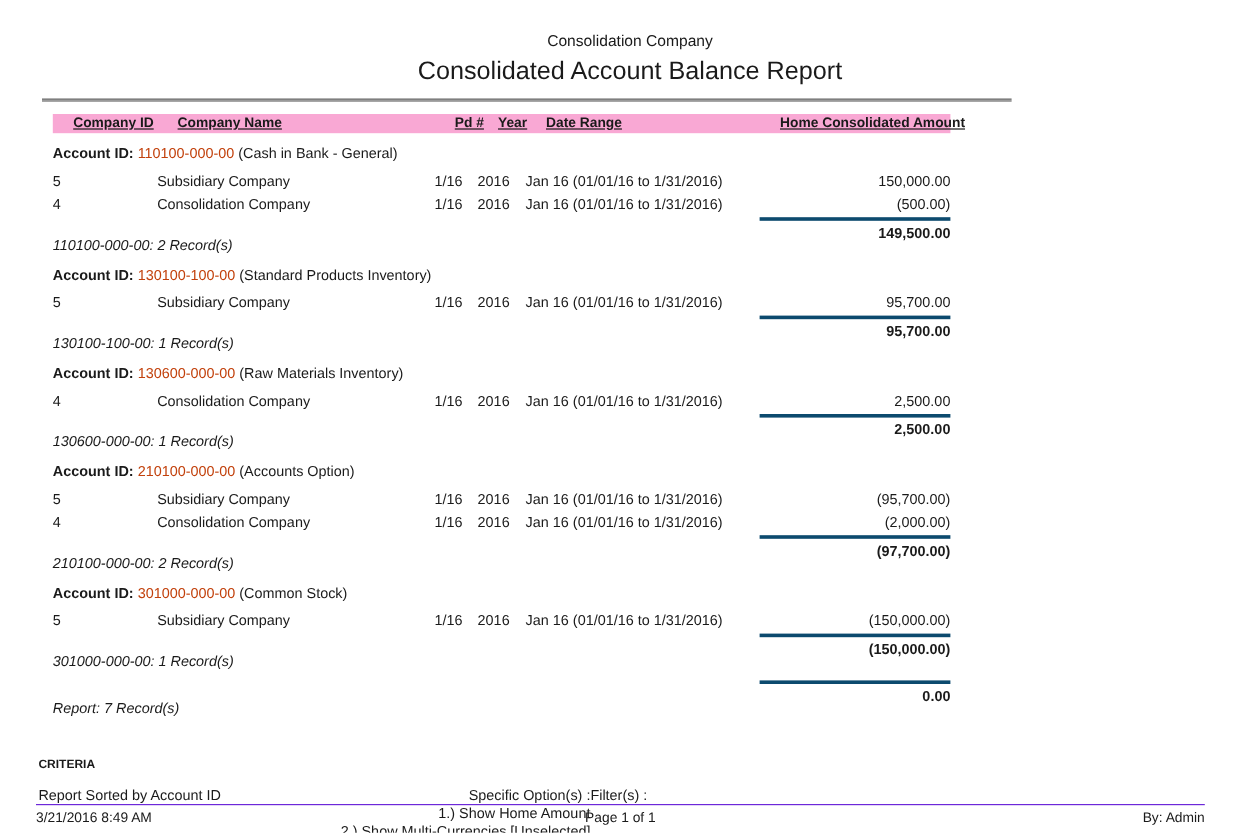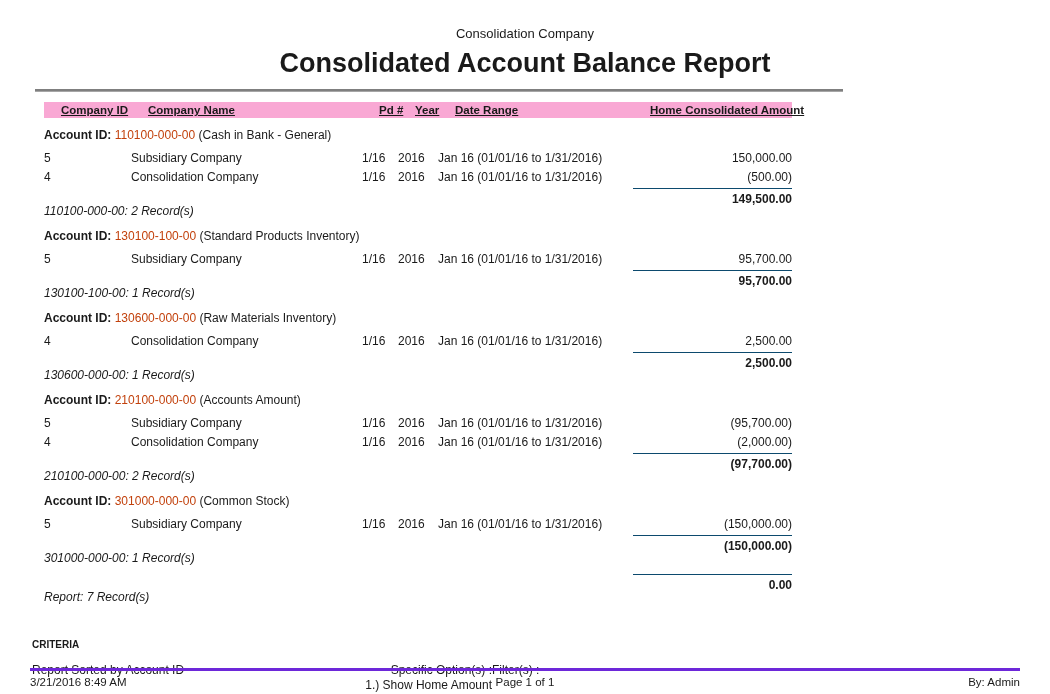--- a/index.html
+++ b/index.html
@@ -6,21 +6,21 @@
   html, body { margin: 0; padding: 0; }
   body {
     width: 1050px; height: 694px;
     background: #ffffff;
     font-family: "Liberation Sans", sans-serif;
     color: #1a1a1a;
     position: relative;
     overflow: hidden;
   }
   .company-header { text-align: center; padding-top: 26px; font-size: 13px; }
-  .report-title { text-align: center; font-size: 27px; font-weight: 700; margin-top: 7px; }
+  .report-title { text-align: center; font-size: 21px; font-weight: 400; margin-top: 7px; }
   .double-rule {
     margin: 10px 0 0 35px; width: 808px; height: 2px;
     border-top: 2px solid #7f7f7f; border-bottom: 1px solid #a6a6a6;
   }
 
   .table { margin-left: 44px; width: 748px; margin-top: 10px; }
   .grid6 { display: grid; grid-template-columns: 87px 231px 36px 40px 195px 1fr; }
   .thead {
     background: #f9a8d4; height: 16px; align-items: center;
     font-size: 11.5px; font-weight: bold; padding: 0 17px;
@@ -32,35 +32,35 @@
   .account-row .b { font-weight: bold; }
   .link { color: #c2410c; text-decoration: none; cursor: pointer; }
 
   .trow { font-size: 12px; padding: 2.5px 0; align-items: end; }
   .amt { text-align: right; }
 
   .subtotal { padding: 2px 0 1px; }
   .sub-label { grid-column: 1 / 6; font-style: italic; font-size: 12px; align-self: end; margin-top: 16px; }
   .sub-amount {
     grid-column: 6; font-weight: bold; font-size: 12px; text-align: right;
-    border-top: 1px solid #0c4a6e; padding-top: 3px;
+    border-top: 3px solid #0c4a6e; padding-top: 3px;
   }
   .report-total { margin-top: 6px; }
 
   .criteria { margin-left: 32px; margin-top: 34px; }
   .criteria-heading { font-size: 10px; font-weight: bold; }
   .criteria-cols { display: flex; margin-top: 13px; font-size: 12px; }
   .cc1 { width: 218px; }
   .cc2 { width: 242px; }
   .cc2 div { margin-bottom: 1px; text-align: right; }
   .cc3 { flex: 1; }
 
   .footer {
-    position: absolute; left: 30px; right: 30px; bottom: 6px;
-    border-top: 3px solid #6d28d9; padding-top: 5px;
+    position: absolute; left: 30px; right: 46px; bottom: 6px;
+    border-top: 1px solid #6d28d9; padding-top: 5px;
     display: flex; font-size: 11.5px;
   }
   .f-left { width: 33%; }
   .f-center { width: 34%; text-align: center; }
   .f-right { width: 33%; text-align: right; }
 </style>
 </head>
 <body>
 
 <div class="company-header">Consolidation Company</div>
@@ -143,21 +143,21 @@
     <div class="subtotal grid6">
       <span class="sub-label">130600-000-00: 1 Record(s)</span>
       <span class="sub-amount">2,500.00</span>
     </div>
   </div>
 
   <div>
     <div class="account-row">
       <span class="b">Account ID:</span>
       <span class="link">210100-000-00</span>
-      <span>(Accounts Amount)</span>
+      <span>(Accounts Option)</span>
     </div>
     <div class="trow grid6">
       <span>5</span>
       <span>Subsidiary Company</span>
       <span>1/16</span>
       <span>2016</span>
       <span>Jan 16 (01/01/16 to 1/31/2016)</span>
       <span class="amt">(95,700.00)</span>
     </div>
     <div class="trow grid6">

